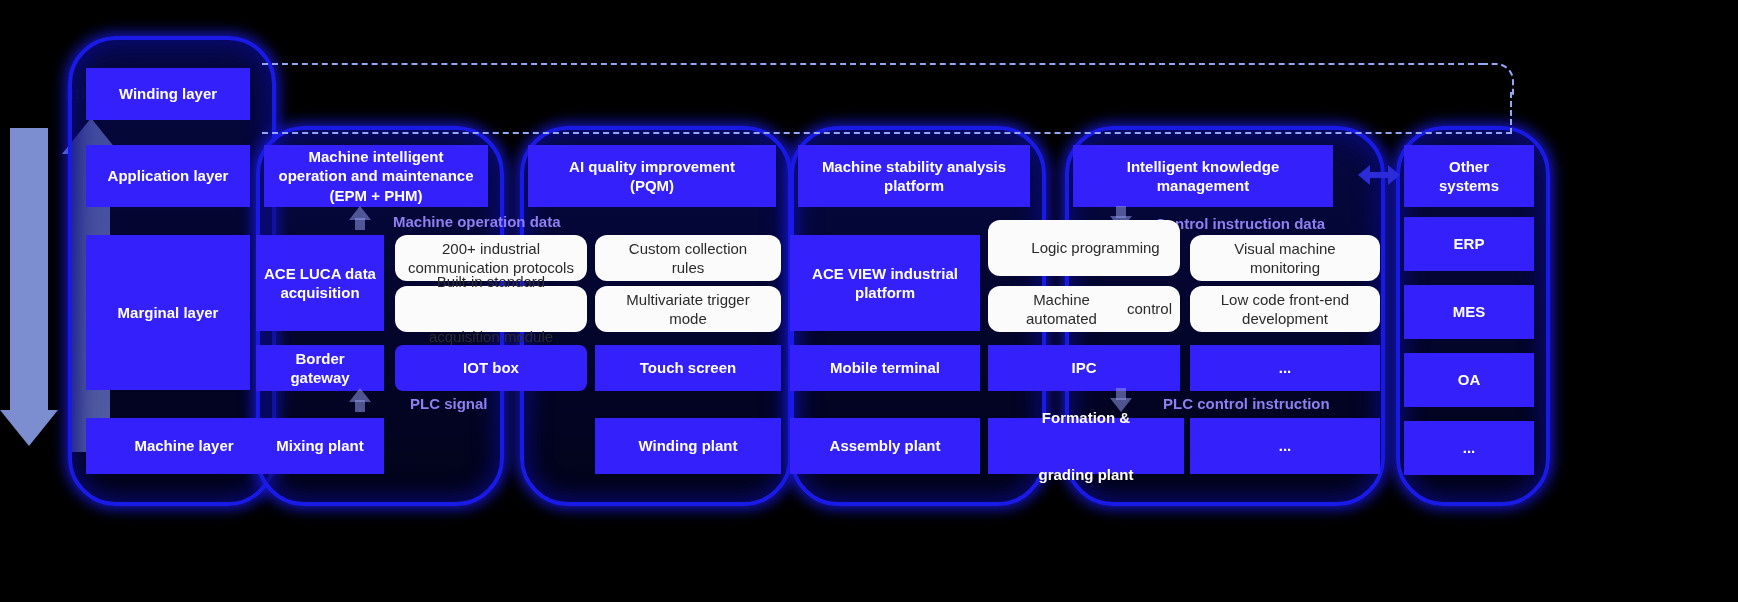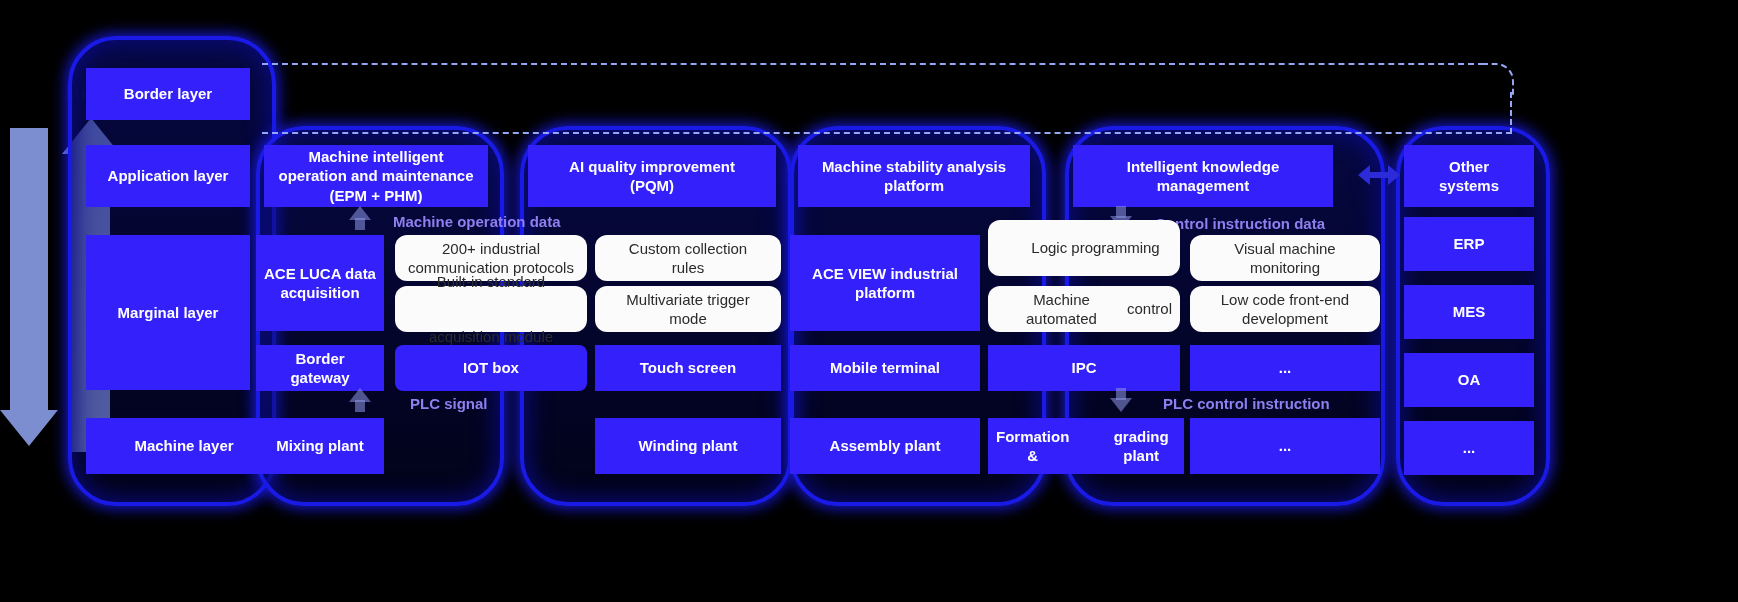--- a/index.html
+++ b/index.html
@@ -74,21 +74,21 @@
   <div class="dashc" style="left:1482px;top:63px;"></div>
   <div class="dashv" style="left:1510px;top:92px;height:42px;"></div>
   <div class="dash" style="left:262px;top:132px;width:1250px;"></div>
 
   <div class="bidi" style="left:1358px;top:163px;width:42px;height:24px;">
     <div class="ln"></div>
     <div class="l"></div>
     <div class="r"></div>
   </div>
 
-  <div class="bx blue" style="left:86px;top:68px;width:164px;height:52px;">Border layer</div>
+  <div class="bx blue" style="left:86px;top:68px;width:164px;height:52px;">Winding layer</div>
 
   <div class="bx blue" style="left:86px;top:145px;width:164px;height:62px;flex-direction:column;">
     <span>Application layer</span>
   </div>
 
   <div class="bx blue" style="left:86px;top:235px;width:164px;height:155px;">Marginal layer</div>
 
   <div class="bx blue" style="left:86px;top:418px;width:196px;height:56px;">Machine layer</div>
 
   <div class="bx blue" style="left:264px;top:145px;width:224px;height:62px;flex-direction:column;">
@@ -186,20 +186,20 @@
   <div class="fstem" style="left:1116px;top:388px;height:12px;"></div>
   <div class="fdown" style="left:1110px;top:398px;"></div>
   <div class="flow" style="left:1163px;top:395px;">PLC control instruction</div>
 
   <div class="bx blue" style="left:256px;top:418px;width:128px;height:56px;">Mixing plant</div>
 
 
   <div class="bx blue" style="left:595px;top:418px;width:186px;height:56px;">Winding plant</div>
   <div class="bx blue" style="left:790px;top:418px;width:190px;height:56px;">Assembly plant</div>
 
-  <div class="bx blue" style="left:988px;top:418px;width:196px;height:56px;flex-direction:row;gap:37px;">
+  <div class="bx blue" style="left:988px;top:418px;width:196px;height:56px;flex-direction:column;gap:37px;">
     <span>Formation &amp;</span>
     <span>grading plant</span>
   </div>
 
   <div class="bx blue" style="left:1190px;top:418px;width:190px;height:56px;">...</div>
 
 </div>
 
 </body></html>

